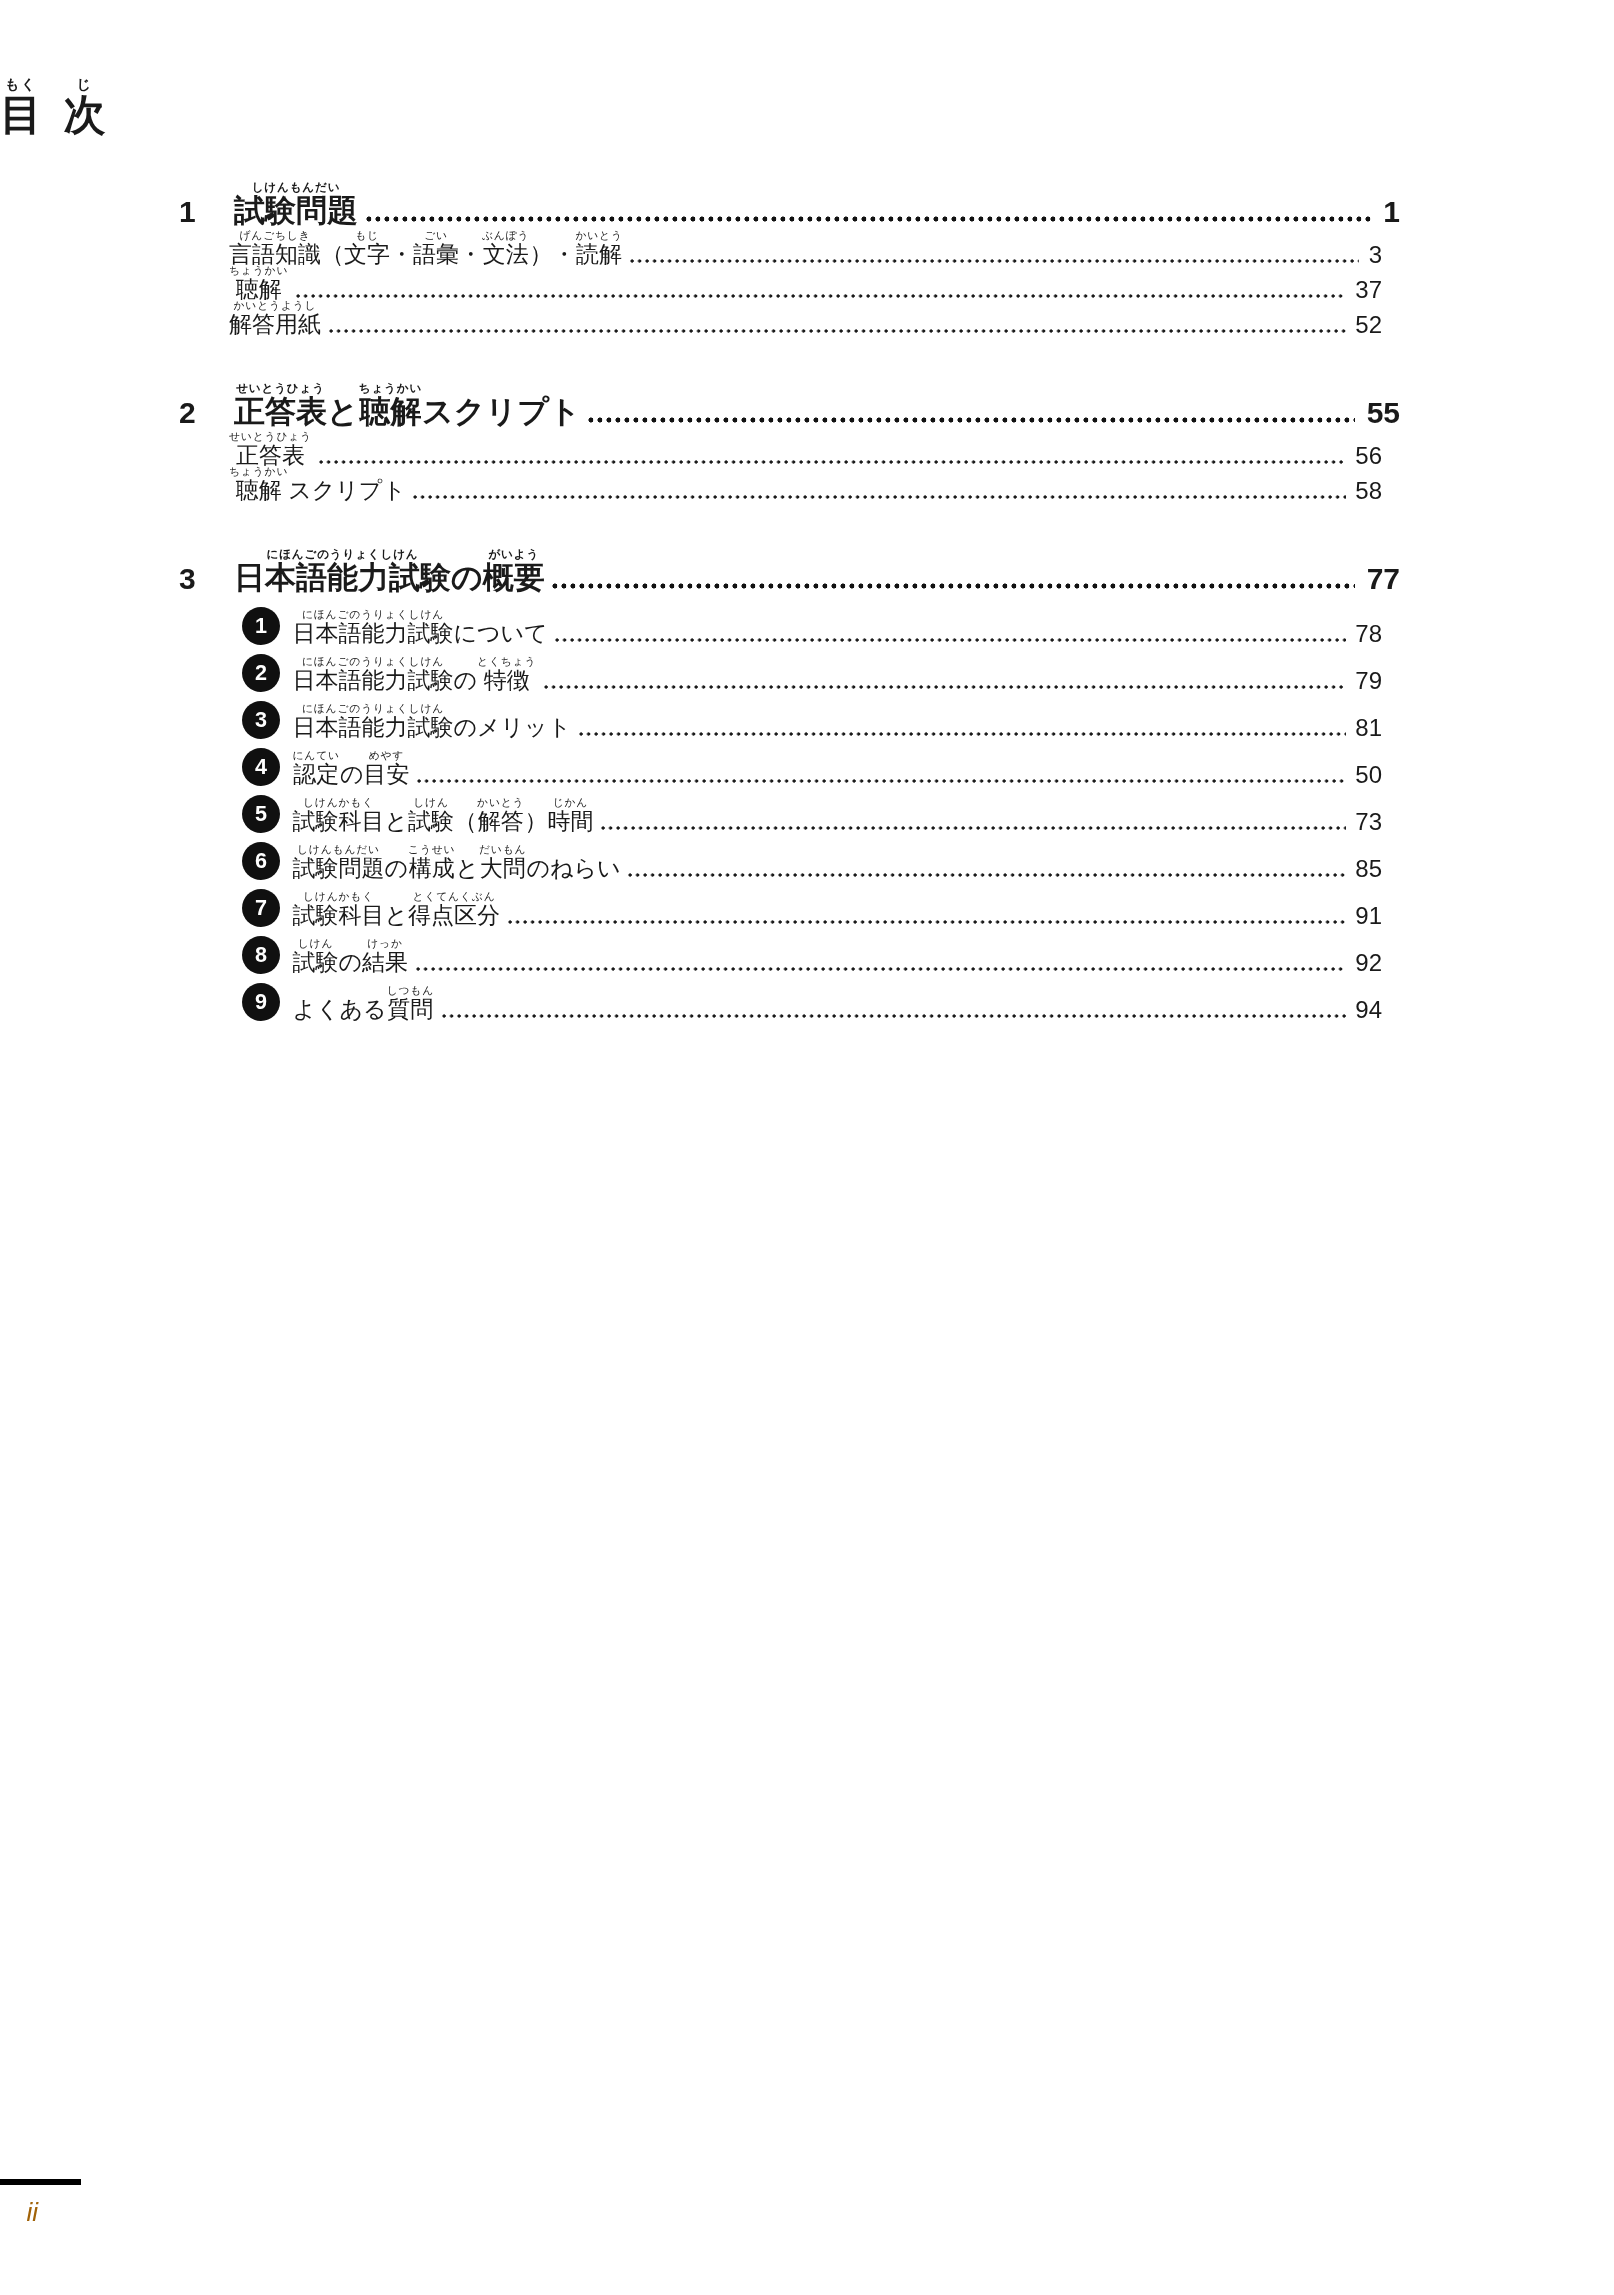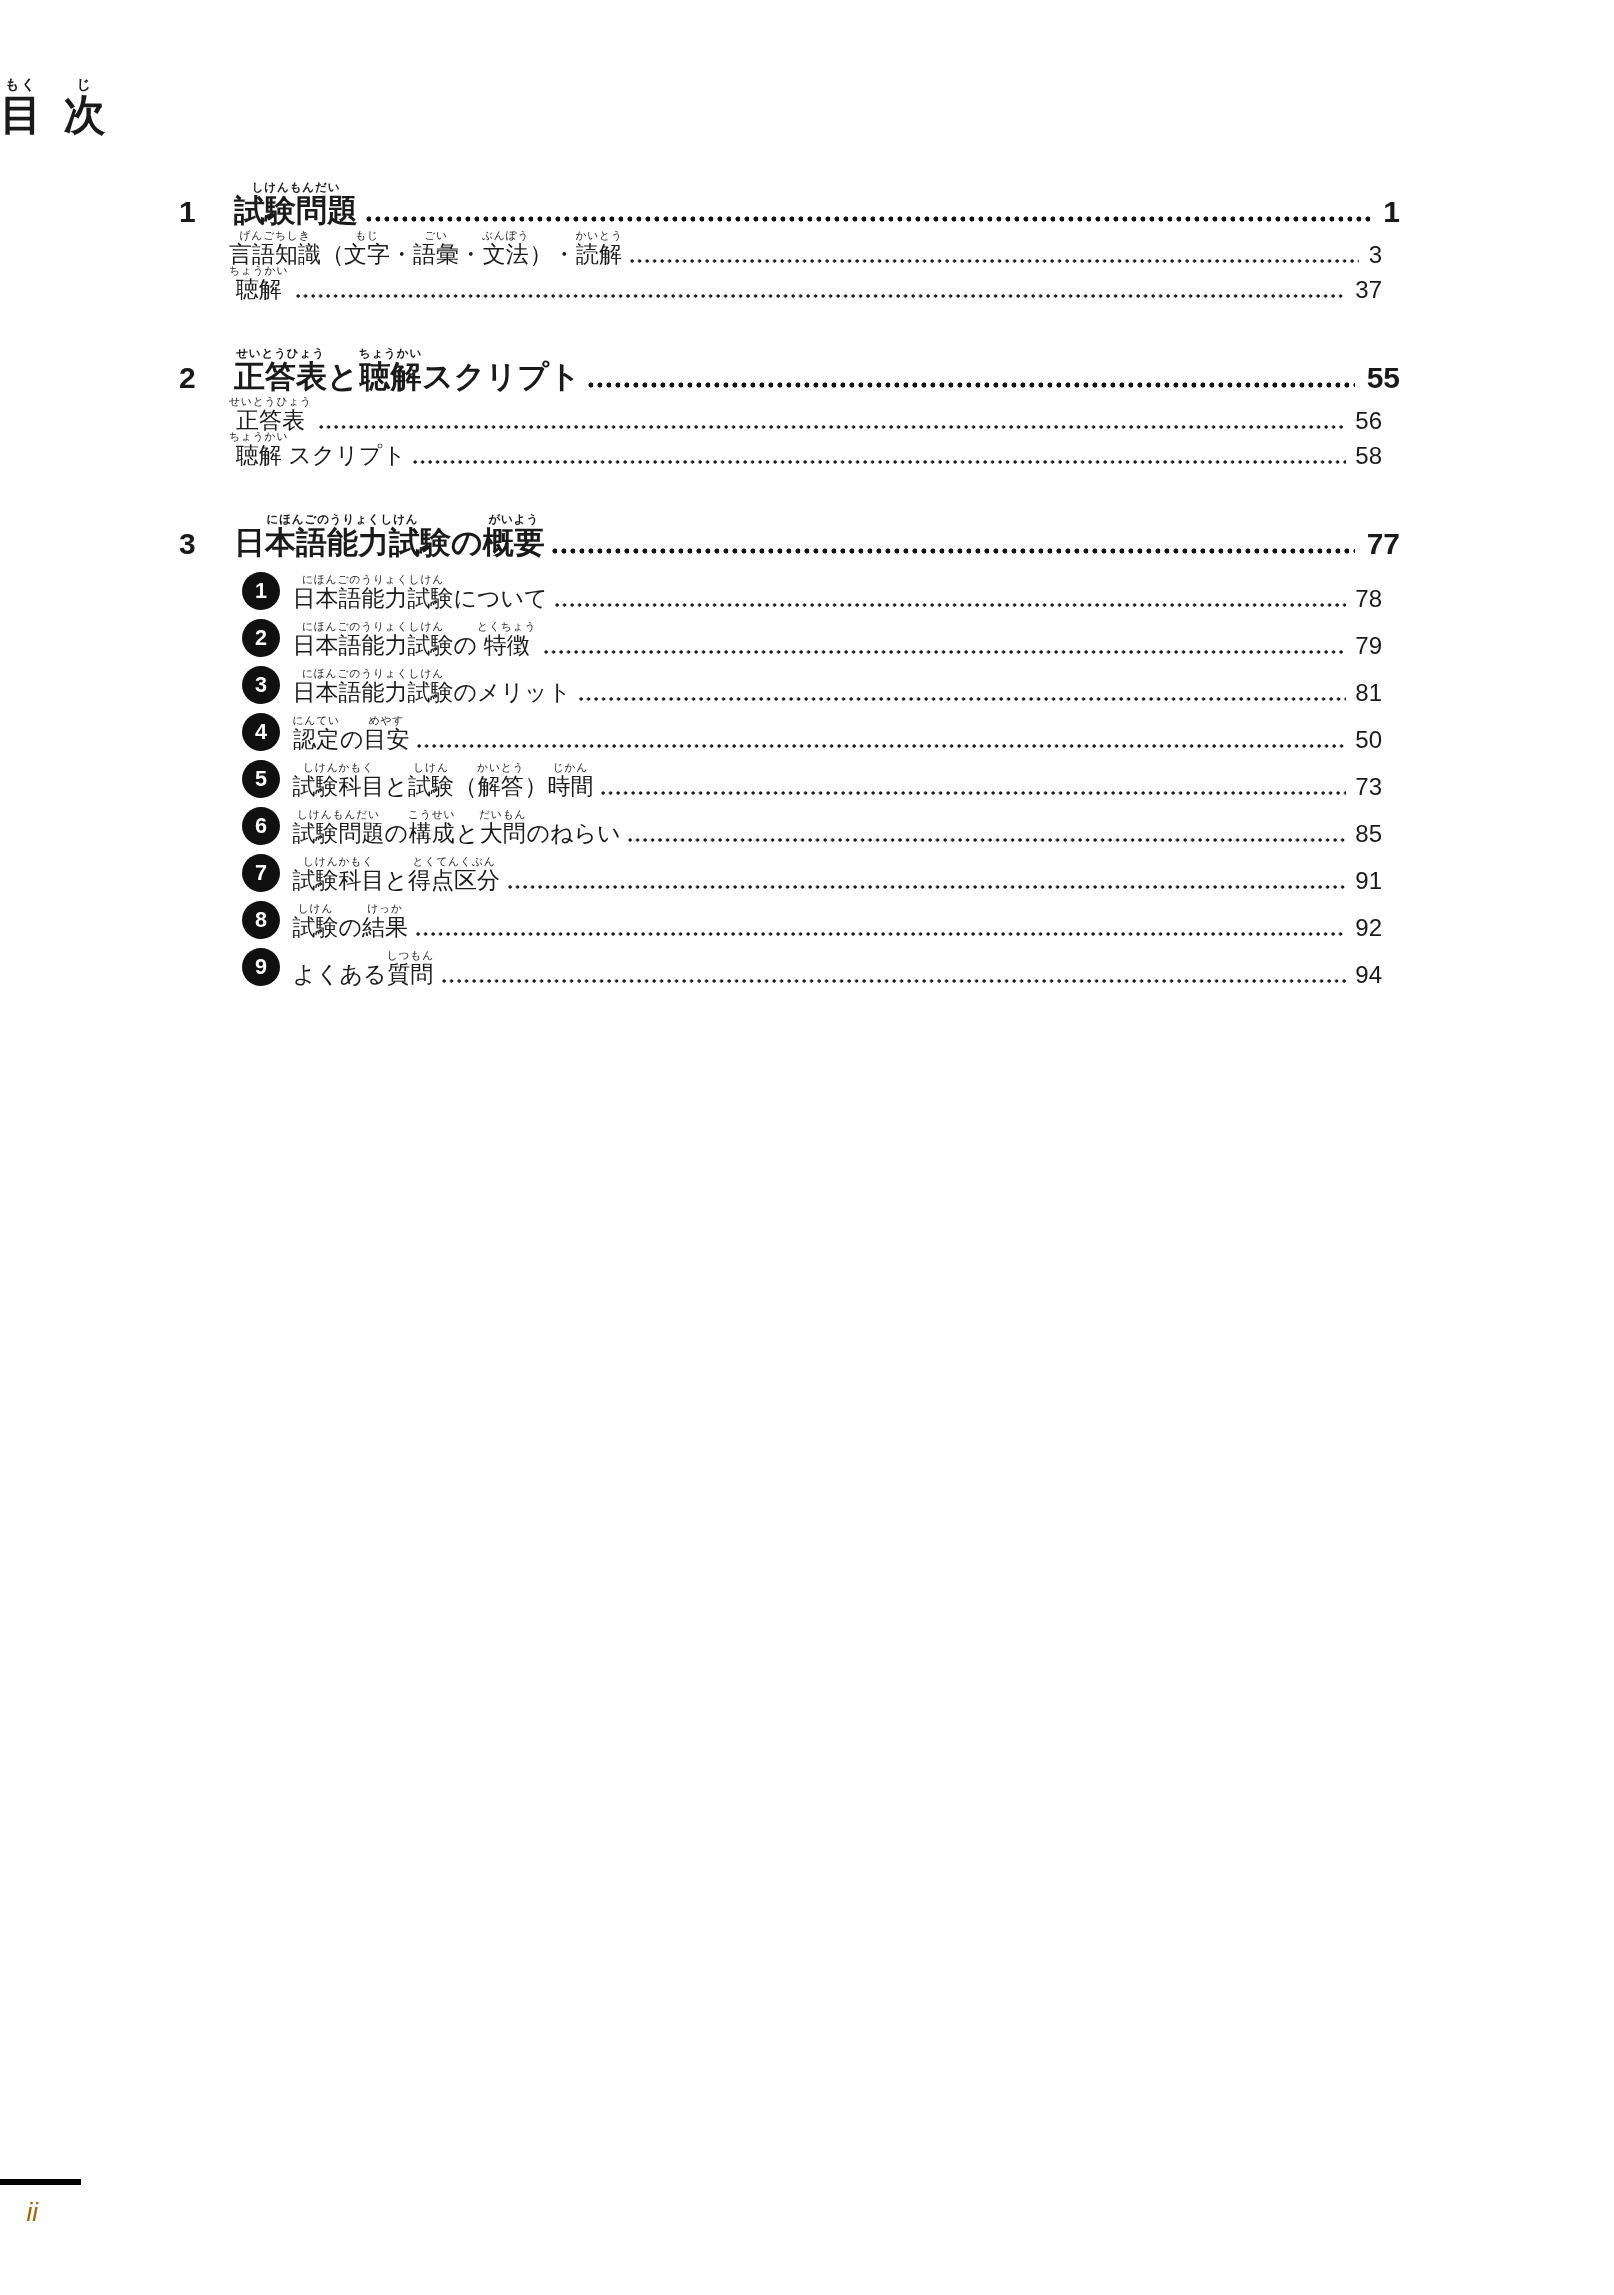--- a/index.html
+++ b/index.html
@@ -239,20 +239,30 @@
       <div class="sub-row">
         <span class="sub-title">
           <span class="seg">
             <span class="rt">ちょうかい</span>
             <span class="rb">聴解</span>
           </span>
         </span>
         <span class="leader leader-thin"></span>
         <span class="page-num-sub">37</span>
       </div>
+      <div class="sub-row">
+        <span class="sub-title">
+          <span class="seg">
+            <span class="rt">かいとうようし</span>
+            <span class="rb">解答用紙</span>
+          </span>
+        </span>
+        <span class="leader leader-thin"></span>
+        <span class="page-num-sub">52</span>
+      </div>
     </div>
     <div class="section">
       <div class="chapter-row">
         <span class="ch-num">2</span>
         <span class="ch-title">
           <span class="seg">
             <span class="rt">せいとうひょう</span>
             <span class="rb">正答表</span>
           </span>
           <span class="seg">

